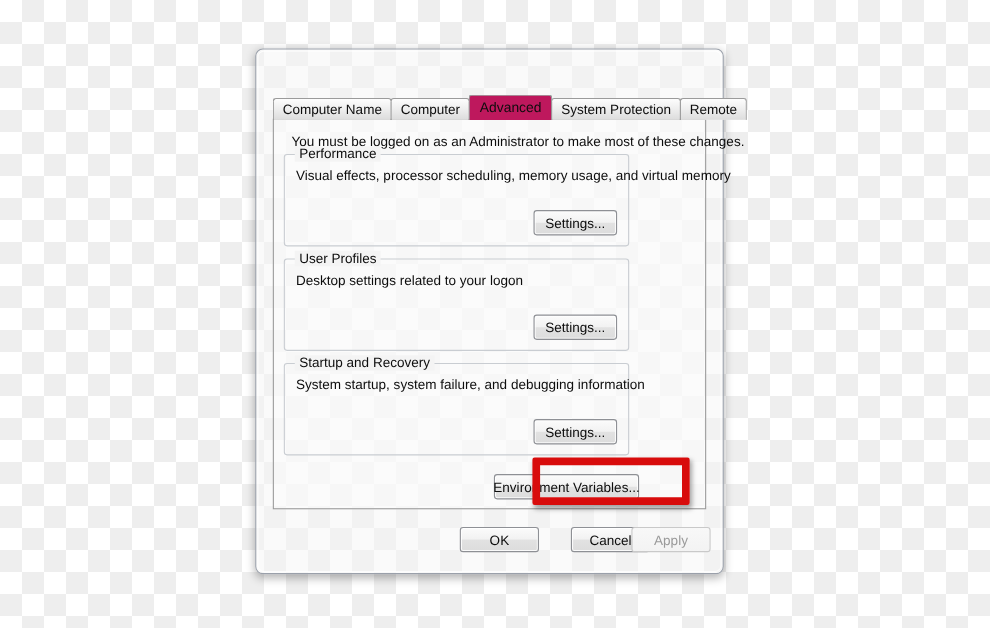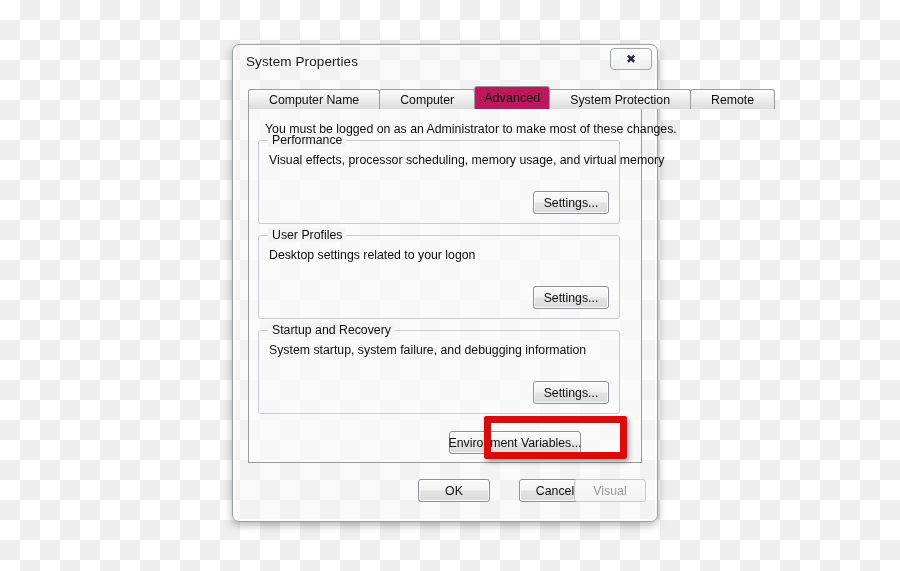--- a/index.html
+++ b/index.html
@@ -84,21 +84,21 @@
     position: absolute;
     left: 15px;
     top: 41px;
     height: 23px;
     display: flex;
     align-items: flex-end;
     z-index: 3;
   }
   .tab {
     height: 20px;
-    padding: 0 20px;
+    padding: 0 8px;
     font-size: 12.3px;
     color: #0d0d0d;
     border: 1px solid #9b9b9b;
     border-bottom: none;
     border-radius: 3px 3px 0 0;
     background: linear-gradient(to bottom, #fdfdfd 0%, #efefef 45%, #dcdcdc 100%);
     display: flex;
     align-items: center;
     box-sizing: border-box;
     margin-right: -1px;
@@ -133,21 +133,21 @@
     font-size: 12.3px;
     color: #0d0d0d;
     white-space: nowrap;
     text-align: center;
   }
 
   
   .groupbox {
     position: absolute;
     left: 9px;
-    width: 362px;
+    width: 314px;
     border: 1px solid #c9cdd2;
     border-radius: 3px;
     box-sizing: border-box;
     background: transparent;
   }
   .gb-legend {
     position: absolute;
     left: 9px;
     top: -8px;
     padding: 0 4px;
@@ -227,26 +227,20 @@
   .btn-ok   { left: 185px; }
   .btn-cancel { left: 263px; margin-left: 23px; }
   .btn-apply  { left: 341px; }
 </style>
 </head>
 <body>
 
 <div class="window">
   <div class="window-inner-glow"></div>
 
-  <div class="titlebar">
-    <div class="title-text">System Properties</div>
-    <div class="close-btn">
-      <span class="close-glyph">✖</span>
-    </div>
-  </div>
 
   <div class="tabstrip">
     <div class="tab">
       <span>Computer Name</span>
     </div>
     <div class="tab">
       <span>Computer</span>
     </div>
     <div class="tab selected">
       <span>Advanced</span>
@@ -281,15 +275,15 @@
       <div class="btn gb-settings-btn">Settings...</div>
     </div>
 
     <div class="btn env-btn">Environment Variables...</div>
   </div>
 
   <div class="redbox"></div>
 
   <div class="btn footer-btn btn-ok">OK</div>
   <div class="btn footer-btn btn-cancel">Cancel</div>
-  <div class="btn footer-btn btn-apply disabled">Visual</div>
+  <div class="btn footer-btn btn-apply disabled">Apply</div>
 
 </div>
 
 </body></html>

